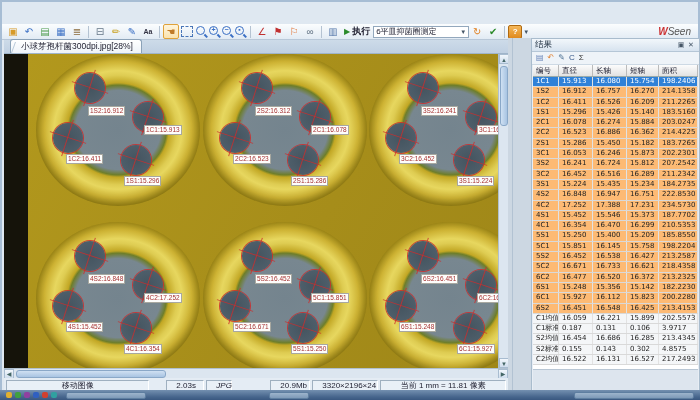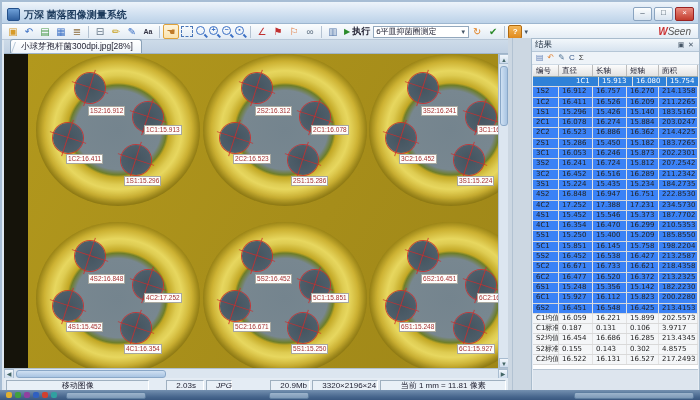--- a/index.html
+++ b/index.html
@@ -90,49 +90,40 @@
     display:flex;align-items:center;padding:0 3px;box-sizing:border-box;}
   .ptitle .txt{font-size:8.5px;color:#234;flex:1;}
   .pbtn{font-size:7px;color:#456;width:10px;text-align:center;line-height:10px;}
   .ptools{height:12px;display:flex;align-items:center;gap:4px;padding:0 4px;background:#eef3f8;border-bottom:1px solid #cdd9e4;}
   .ptool{font-size:8px;line-height:10px;color:#567;}
   .rtable{position:absolute;left:1px;right:1px;top:26px;bottom:22px;background:#fff;overflow:hidden;
     font-family:"DejaVu Sans",sans-serif;}
   .thead{display:flex;height:11px;background:linear-gradient(#fcfcfc,#e2e2e2);border-bottom:1px solid #9aa;
     font-size:7.5px;color:#223;font-family:Liberation Serif, serif;}
   .thead .cell{border-right:1px solid #bbb;line-height:11px;padding-left:3px;box-sizing:border-box;}
-  .row{display:flex;height:9.3px;border-bottom:1px solid #d9d9d9;font-size:7px;color:#222;background:#3b82f6;}
+  .row{display:flex;height:9.3px;border-bottom:1px solid #d9d9d9;font-size:7px;color:#222;background:#fdba74;}
   .row .cell{border-right:1px solid #e2e2e2;line-height:9px;padding-left:3px;box-sizing:border-box;
     white-space:nowrap;overflow:hidden;}
-  .row.selected{background:#2f81d8;color:#fff;padding-left:40px;}
+  .row.selected{background:#2f81d8;color:#fff;}
   .row.summary{background:#f4f6f8;}
   .c0{width:26px;flex:none;} .c1{width:34px;flex:none;} .c2{width:34px;flex:none;}
   .c3{width:32px;flex:none;} .c4{flex:1;}
   .pfoot{position:absolute;left:1px;right:1px;bottom:1px;height:20px;background:#dde5ee;border-top:1px solid #b8c6d4;}
 
   
   .taskbar{position:absolute;left:0;right:0;bottom:0;height:10px;
     background:linear-gradient(#7490b0,#46658c 70%,#3a5880);display:flex;align-items:center;gap:3px;padding:0 6px;}
   .tdot{width:6px;height:6px;border-radius:2px;flex:none;}
   .tseg{height:7px;border-radius:2px;background:linear-gradient(#9db4cc,#7e9ab8);flex:none;border:1px solid #5e7ea0;box-sizing:border-box;}
 </style>
 </head>
 <body>
 
 <div class="window">
 
-  <div class="titlebar">
-    <div class="app-icon"></div>
-    <div class="title-text">万深 菌落图像测量系统</div>
-    <div class="winbtns">
-      <div class="winbtn">–</div>
-      <div class="winbtn">□</div>
-      <div class="winbtn close">×</div>
-    </div>
-  </div>
 
   <div class="toolbar">
     <span id="tb-icons" style="display:flex;align-items:center;">
         <span class="tb" style="color: rgb(215, 155, 42);">▣</span>
         <span class="tb" style="color: rgb(58, 111, 196);">↶</span>
         <span class="tb" style="color: rgb(74, 154, 74);">▤</span>
         <span class="tb" style="color: rgb(58, 111, 196);">▦</span>
         <span class="tb" style="color: rgb(138, 106, 58);">≣</span>
         <span class="tbsep"></span>
         <span class="tb" style="color: rgb(102, 119, 136);">⊟</span>

